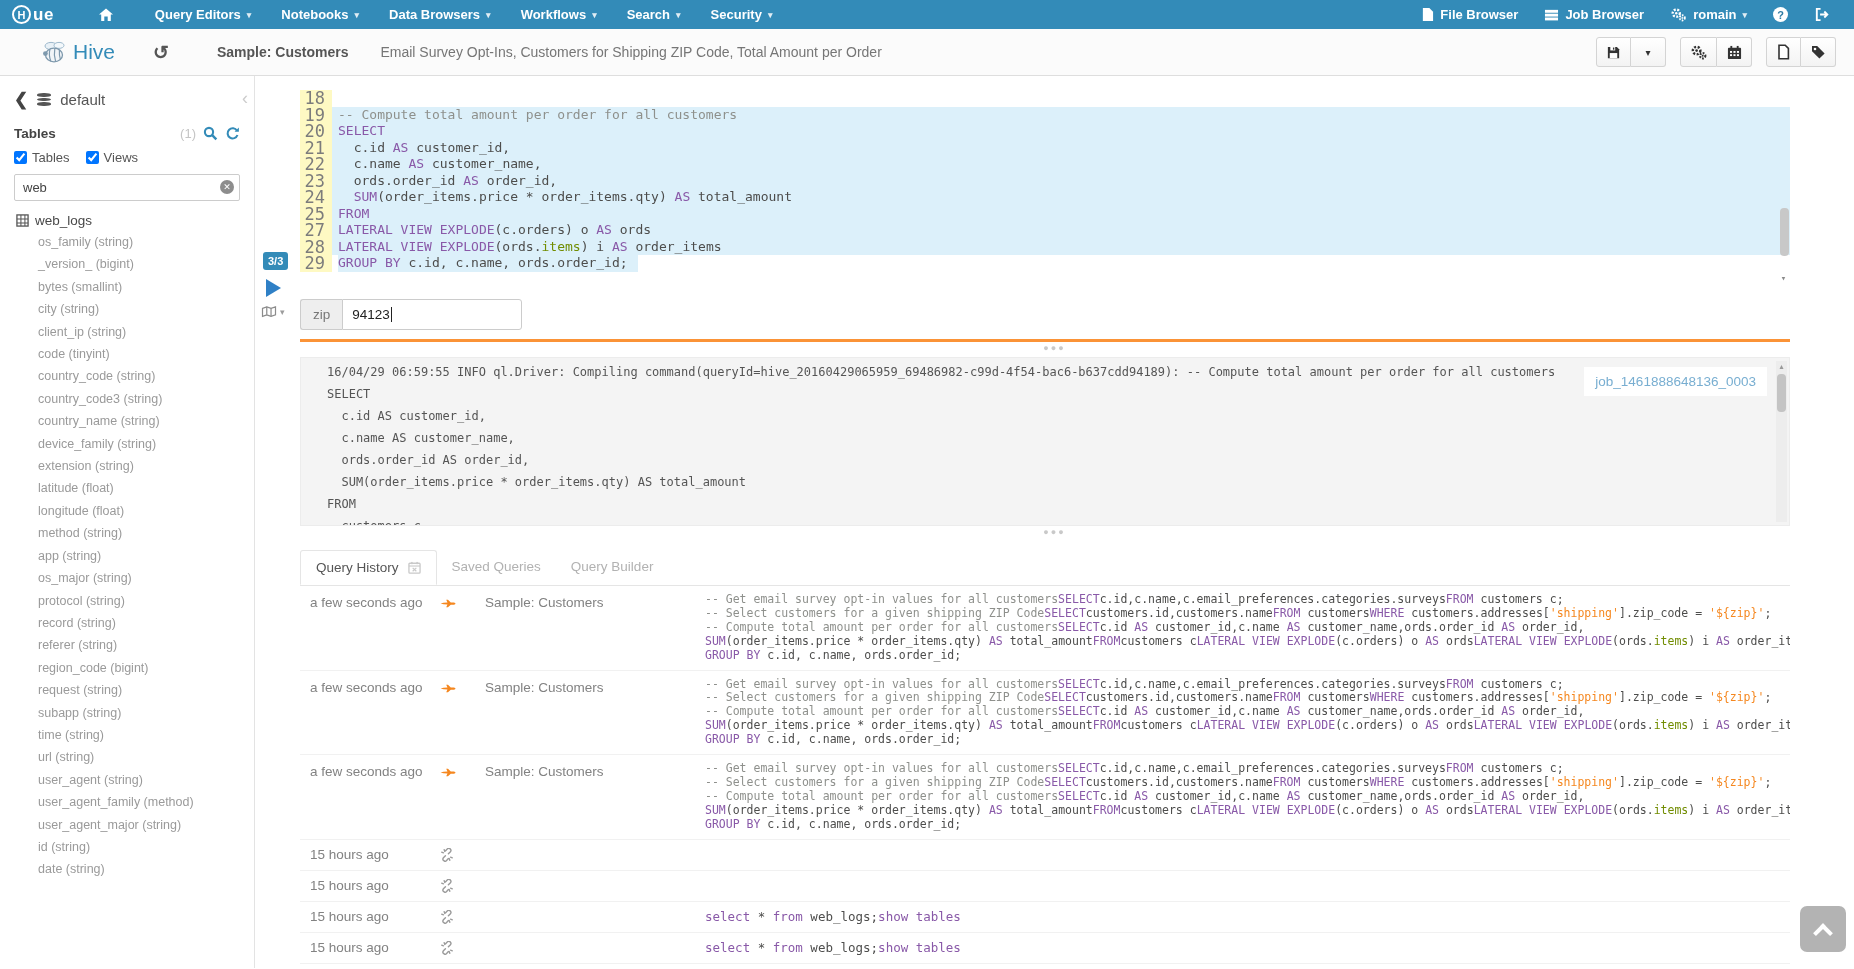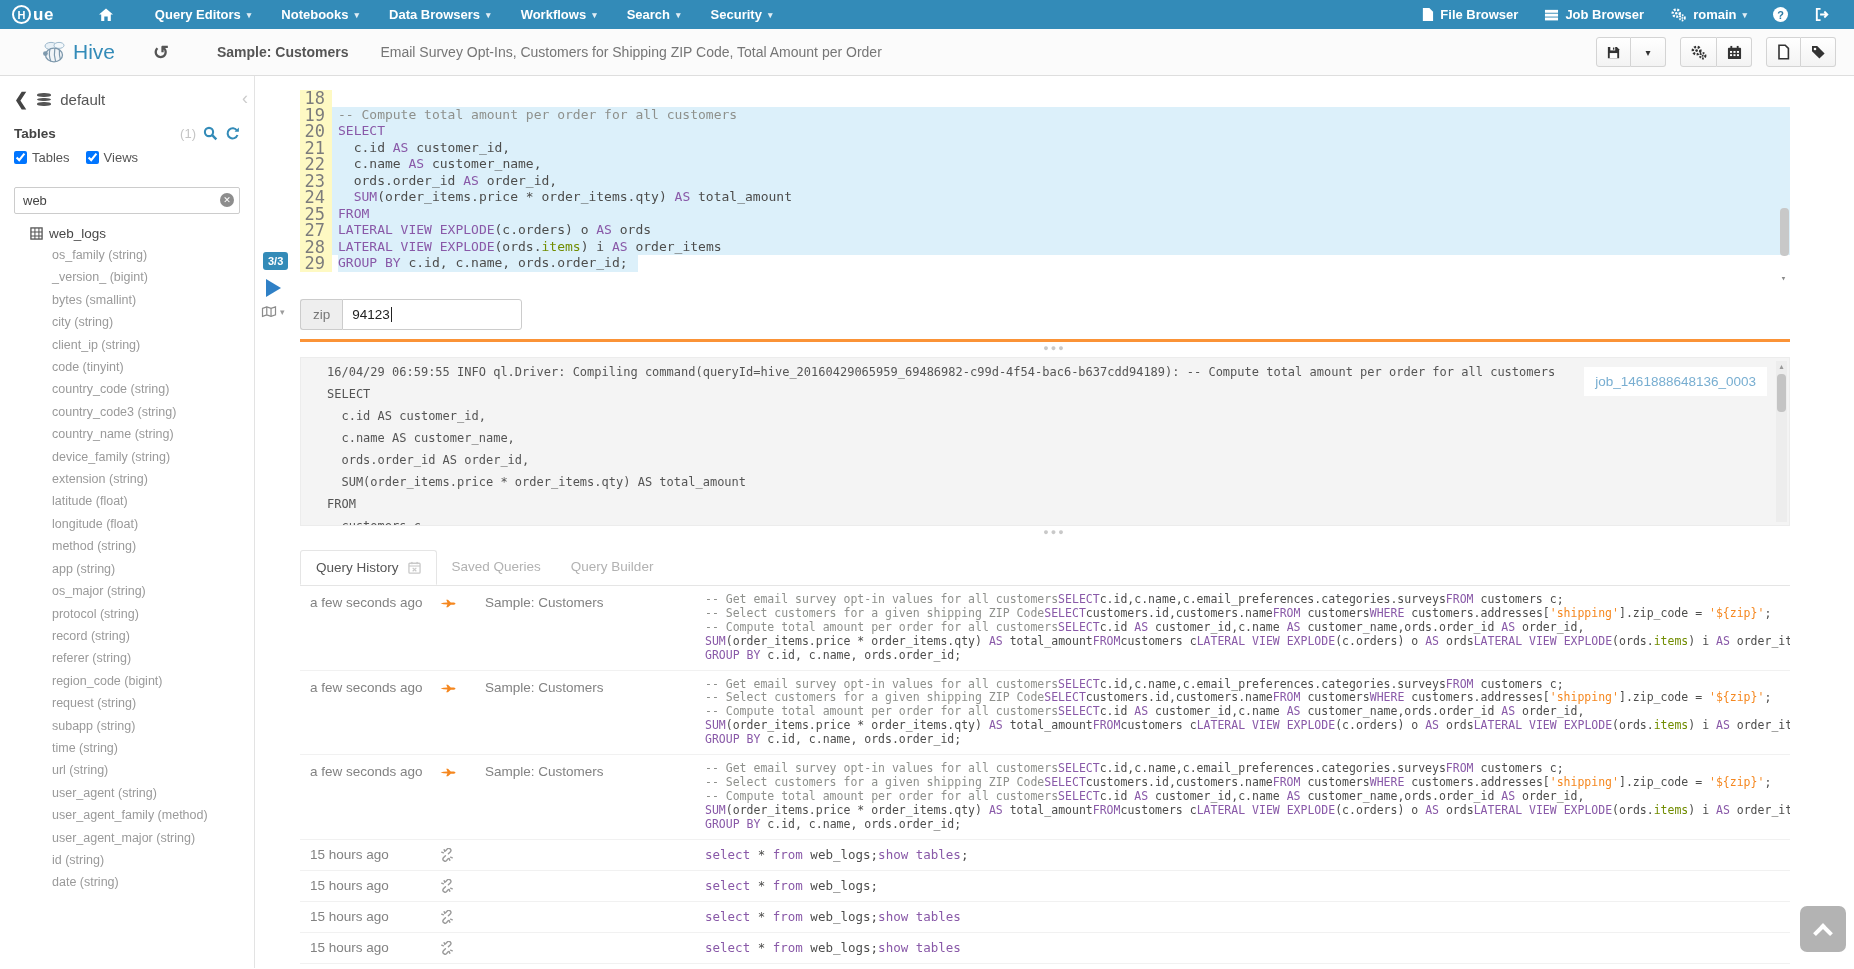--- a/index.html
+++ b/index.html
@@ -46,26 +46,26 @@
   .back-ch{font-size:17px;font-weight:bold;color:#444;cursor:pointer;}
   .db-icon{display:inline-flex;flex-direction:column;gap:1px;}
   .db-icon i{display:block;width:14px;height:3.6px;background:#555;border-radius:45%;}
   .db-name{font-size:15px;color:#555;}
   .tables-head{display:flex;align-items:center;padding:16px 14px 0 14px;}
   .tables-label{font-size:13.5px;font-weight:bold;color:#444;}
   .tables-count{margin-left:auto;color:#c5c5c5;font-size:13px;}
   .tables-head .ic{margin-left:7px;cursor:pointer;display:inline-flex;}
   .checks{display:flex;align-items:center;gap:16px;padding:9px 14px 0 14px;font-size:13px;color:#555;}
   .checks label{display:flex;align-items:center;gap:5px;}
-  .search-wrap{position:relative;margin:22px 14px 0 14px;}
+  .search-wrap{position:relative;margin:9px 14px 0 14px;}
   .search-input{width:100%;height:27px;border:1px solid #ccc;border-radius:2px;padding:0 24px 0 8px;
                 font-size:13px;color:#444;font-family:"Liberation Sans",sans-serif;}
   .clear-x{position:absolute;right:6px;top:6px;width:14px;height:14px;border-radius:50%;background:#8d8d8d;
            color:#fff;font-size:9px;display:flex;align-items:center;justify-content:center;cursor:pointer;}
-  .tree{padding:12px 0 0 30px;}
+  .tree{padding:12px 0 0 16px;}
   .table-row{display:flex;align-items:center;gap:6px;font-size:13.5px;color:#484848;cursor:pointer;}
   .col-list{list-style:none;margin-top:3px;}
   .col-list li{font-size:12.5px;color:#9a9a9a;line-height:22.4px;padding-left:22px;cursor:pointer;
                white-space:nowrap;}
 
   .main{flex:1;position:relative;overflow:hidden;}
   .rail{position:absolute;left:0;top:0;width:45px;}
   .stmt-badge{position:absolute;left:8px;top:176px;background:#338bb8;color:#fff;font-size:11px;font-weight:bold;
               padding:3px 5px;border-radius:3px;}
   .play-btn{position:absolute;left:11px;top:203px;width:0;height:0;cursor:pointer;
@@ -563,39 +563,33 @@
             <div class="h-icon">
               <svg width="14" height="14" viewBox="0 0 18 18">
                 <g stroke="#9a9a9a" stroke-width="1.8" fill="none" stroke-linecap="round">
                   <path d="M7 10 L4.4 12.6 a2.7 2.7 0 0 0 3.8 3.8 L10.8 13.6"></path>
                   <path d="M10.8 7.4 L13.4 4.8 a2.7 2.7 0 0 0 -3.8 -3.8 L7.2 3.4"></path>
                   <path d="M2.2 5.4 l2.2 .8 M5.4 2.2 l.8 2.2 M15.8 12.6 l-2.2 -.8 M12.6 15.8 l-.8 -2.2"></path>
                 </g>
               </svg>
             </div>
             <div class="h-name"></div>
-            <div class="h-sql">
-              <div class="sline"><span class="sql-k">select</span><span class="sql-p"> * </span><span class="sql-k">from</span><span class="sql-p"> web_logs;</span><span class="sql-k">show tables</span><span class="sql-p">;</span></div>
-            </div>
           </div>
           <div class="h-row small">
             <div class="h-time">15 hours ago</div>
             <div class="h-icon">
               <svg width="14" height="14" viewBox="0 0 18 18">
                 <g stroke="#9a9a9a" stroke-width="1.8" fill="none" stroke-linecap="round">
                   <path d="M7 10 L4.4 12.6 a2.7 2.7 0 0 0 3.8 3.8 L10.8 13.6"></path>
                   <path d="M10.8 7.4 L13.4 4.8 a2.7 2.7 0 0 0 -3.8 -3.8 L7.2 3.4"></path>
                   <path d="M2.2 5.4 l2.2 .8 M5.4 2.2 l.8 2.2 M15.8 12.6 l-2.2 -.8 M12.6 15.8 l-.8 -2.2"></path>
                 </g>
               </svg>
             </div>
             <div class="h-name"></div>
-            <div class="h-sql">
-              <div class="sline"><span class="sql-k">select</span><span class="sql-p"> * </span><span class="sql-k">from</span><span class="sql-p"> web_logs;</span></div>
-            </div>
           </div>
           <div class="h-row small">
             <div class="h-time">15 hours ago</div>
             <div class="h-icon">
               <svg width="14" height="14" viewBox="0 0 18 18">
                 <g stroke="#9a9a9a" stroke-width="1.8" fill="none" stroke-linecap="round">
                   <path d="M7 10 L4.4 12.6 a2.7 2.7 0 0 0 3.8 3.8 L10.8 13.6"></path>
                   <path d="M10.8 7.4 L13.4 4.8 a2.7 2.7 0 0 0 -3.8 -3.8 L7.2 3.4"></path>
                   <path d="M2.2 5.4 l2.2 .8 M5.4 2.2 l.8 2.2 M15.8 12.6 l-2.2 -.8 M12.6 15.8 l-.8 -2.2"></path>
                 </g>

